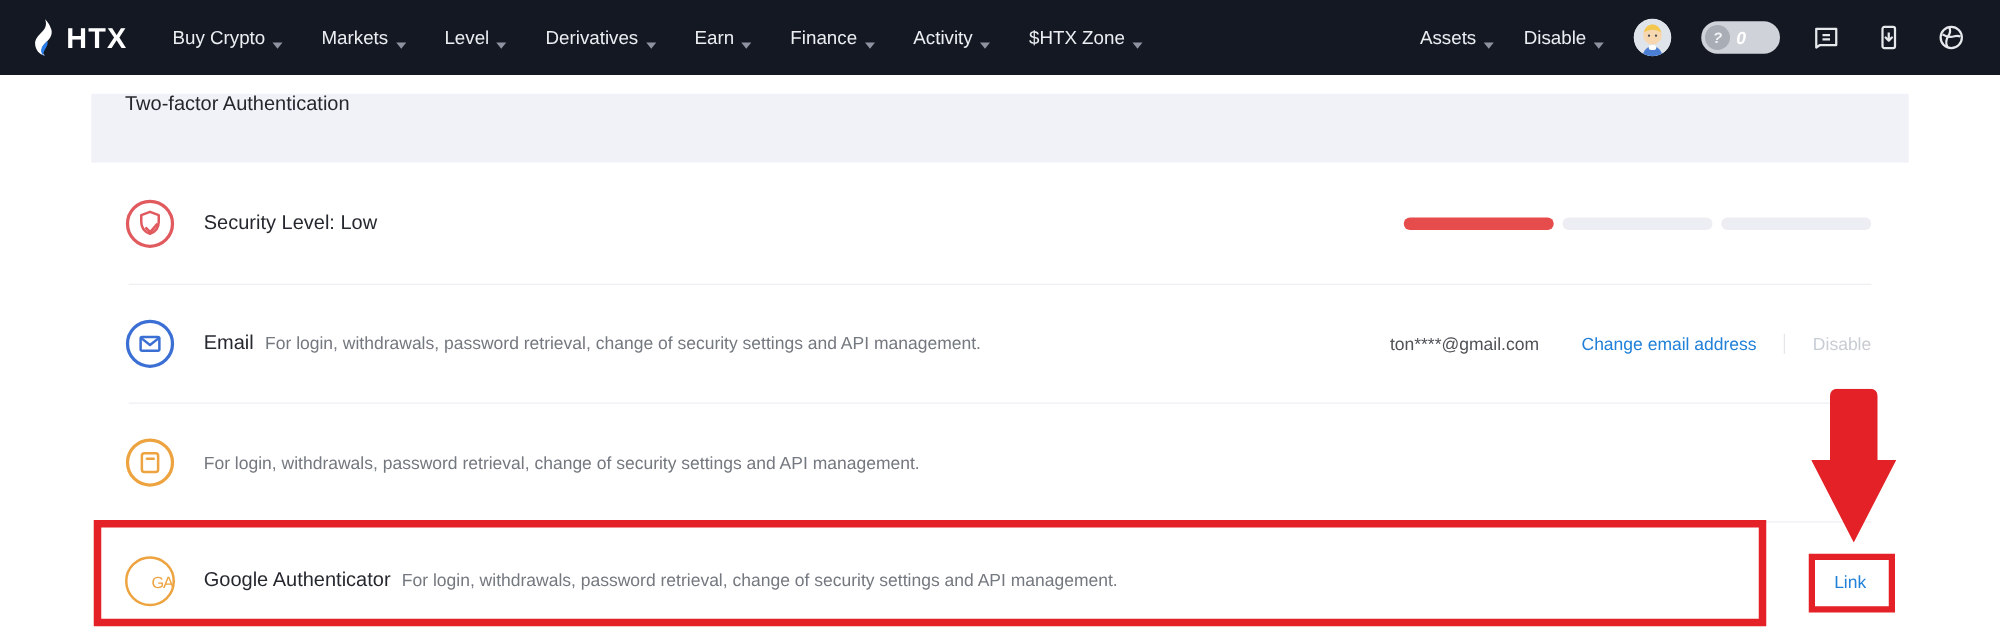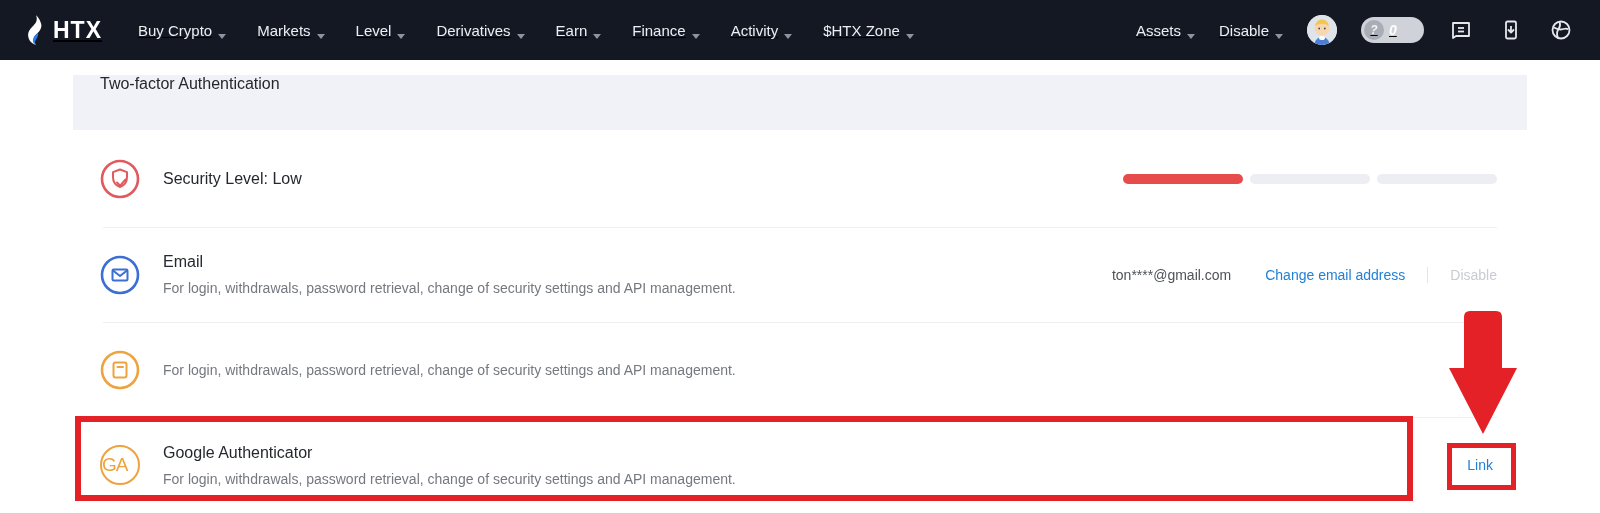--- a/index.html
+++ b/index.html
@@ -5,21 +5,21 @@
   html, body { margin:0; padding:0; }
   body {
     width:1600px; height:513px; position:relative; overflow:hidden;
     background:#ffffff; font-family:"Liberation Sans", sans-serif;
     -webkit-font-smoothing:antialiased;
   }
 
   
   .navbar {
     position:absolute; top:0; left:0; width:1600px; height:60px;
-    background:#131823; display:flex; align-items:center;text-decoration:underline;
+    background:#131823; display:flex; align-items:center;
   }
   .brand { display:flex; align-items:center; margin-left:24px; gap:7px; cursor:pointer; }
   .brand-text { color:#ffffff; font-size:23px; font-weight:bold; letter-spacing:1px; }
   .nav-left { display:flex; margin-left:36px; gap:31px; align-items:center; }
   .nav-item {
     color:#eceef2; font-size:15px; display:flex; align-items:flex-end; gap:6px;
     cursor:pointer; white-space:nowrap;
   }
   .caret {
     width:0; height:0; display:inline-block;
@@ -59,41 +59,41 @@
     display:flex; align-items:center; padding-left:27px;
   }
   .row-security { top:55px;  height:97px; }
   .row-email    { top:152px; height:95px; }
   .row-phone    { top:247px; height:95px; }
   .row-ga       { top:342px; height:96px; }
   .divider { position:absolute; left:30px; right:30px; height:1px; background:#edeff3; }
   .div-1 { top:152px; } .div-2 { top:247px; } .div-3 { top:342px; }
 
   .row-icon { width:40px; height:40px; margin-right:23px; flex:none; }
-  .row-text { display:flex; flex-direction:column; gap:9px; }
+  .row-text { display:flex; gap:9px; }
   .row-title { font-size:16px; color:#25282e; }
   .row-sub   { font-size:14px; color:#74787f; }
 
   .row-right { position:absolute; right:30px; top:0; height:100%; display:flex; align-items:center; }
 
   .progress { display:flex; gap:7px; }
   .seg { width:120px; height:10px; border-radius:5px; }
   .seg-filled { background:#e74c4c; }
   .seg-empty  { background:#ededf4; }
 
   .email-value { font-size:14px; color:#4f5257; }
   .link-text { font-size:14px; color:#2180d8; cursor:pointer; }
   .change-email { margin-left:34px; }
   .vsep { width:1px; height:16px; background:#e3e5e9; margin:0 22px; }
   .disabled-text { font-size:14px; color:#c8ccd3; }
 
   .ga-circle {
     width:40px; height:40px; border-radius:50%; border:2.5px solid #eda33f;
-    box-sizing:border-box; display:flex; align-items:center; justify-content:flex-start;
-    color:#eda33f; font-size:19px; letter-spacing:-1px;
+    box-sizing:border-box; display:flex; align-items:center; justify-content:flex-end;
+    color:#eda33f; font-size:13px; letter-spacing:-1px;
   }
   .ga-link-wrap { right:34px; }
 
   
   .annot { position:absolute; z-index:50; pointer-events:none; }
   .annot-big {
     left:75px; top:416px; width:1338px; height:85px;
     border:6px solid #e32126; box-sizing:border-box;
   }
   .annot-link-box {

